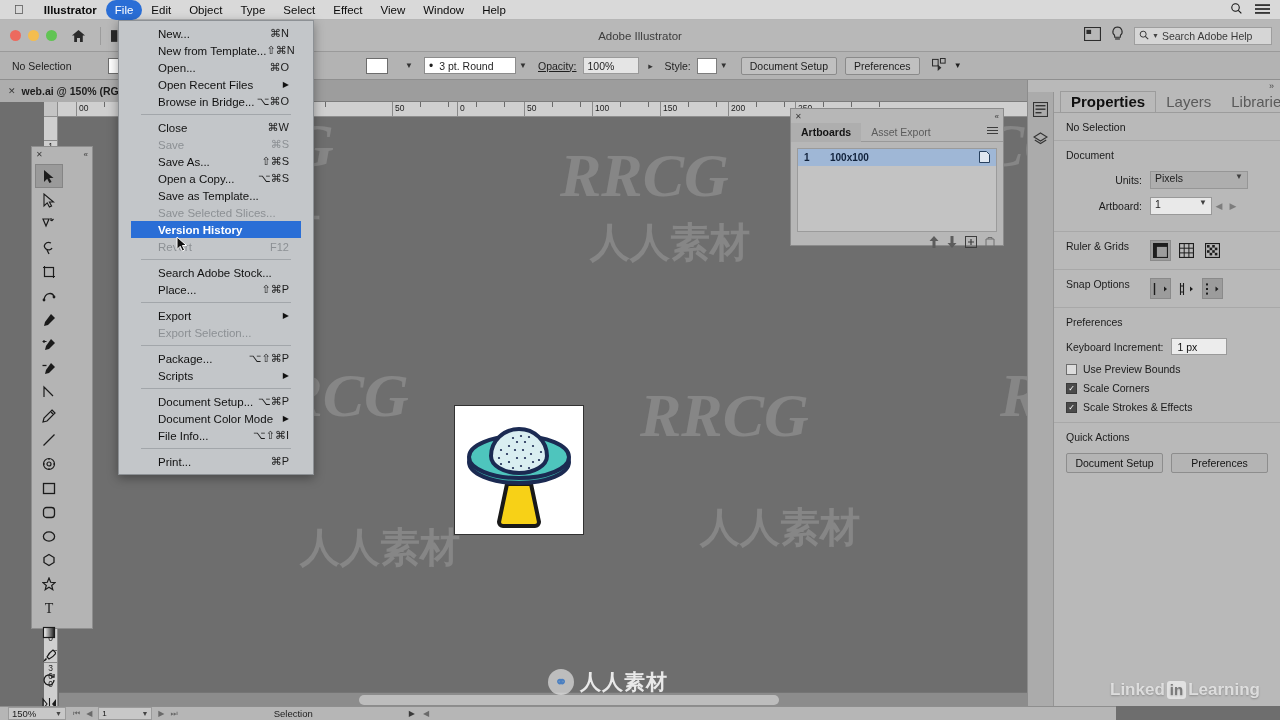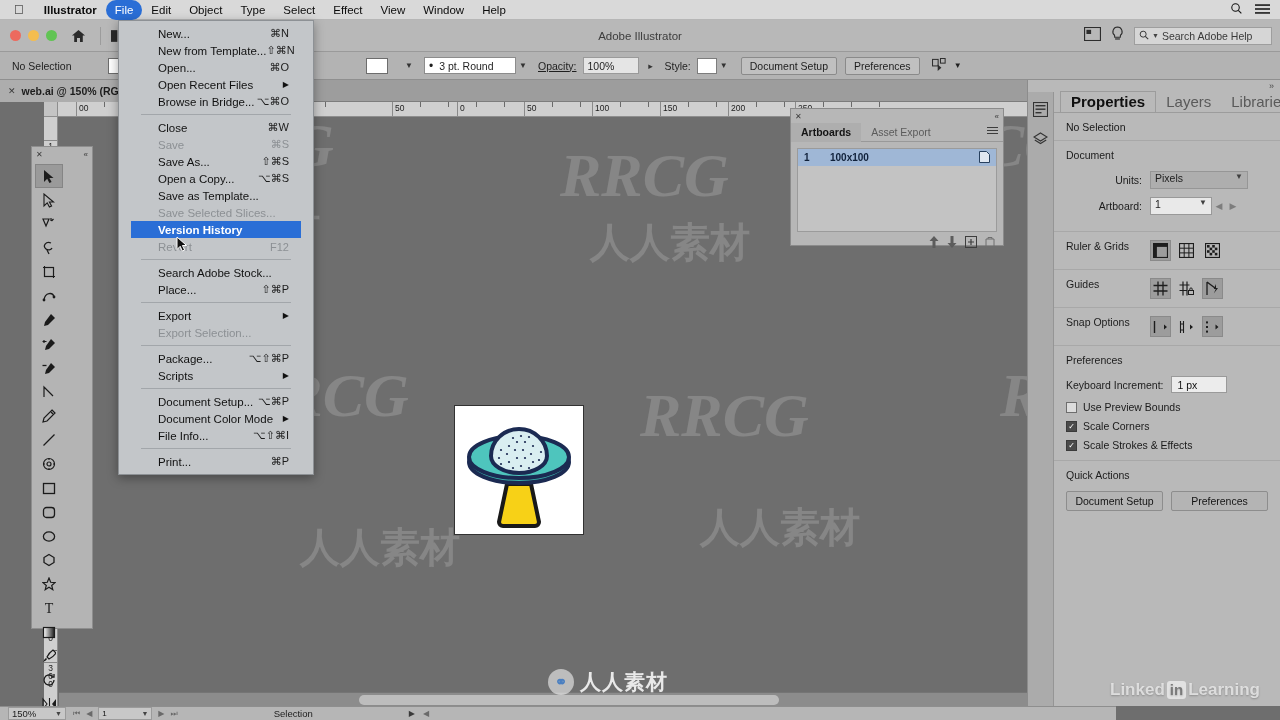--- a/index.html
+++ b/index.html
@@ -804,43 +804,20 @@
                   <rect x="2" y="7.2" width="2.6" height="2.6"></rect>
                   <rect x="7.2" y="7.2" width="2.6" height="2.6"></rect>
                   <rect x="4.6" y="9.8" width="2.6" height="2.6"></rect>
                   <rect x="9.8" y="9.8" width="2.6" height="2.6"></rect>
                 </g>
               </svg>
           </div>
         </div>
       </div>
 
-      <div class="p-sec">
-        <div class="icon-row">
-          <span class="lab">Guides</span>
-          <div class="ibox on">
-            <svg width="15" height="15" viewBox="0 0 15 15">
-                <path d="M5 0.5 v14 M10 0.5 v14 M0.5 4.5 h14 M0.5 10 h14" stroke="#1d1d1d" stroke-width="1.3"></path>
-              </svg>
-          </div>
-          <div class="ibox">
-            <svg width="15" height="15" viewBox="0 0 15 15">
-                <path d="M4 0.5 v14 M8 0.5 v14 M0.5 4 h10 M0.5 9.5 h7" stroke="#1d1d1d" stroke-width="1.2"></path>
-                <rect x="9.5" y="9.5" width="5" height="4" fill="none" stroke="#1d1d1d" stroke-width="1"></rect>
-                <path d="M10.8 9.5 v-1.4 a1.2 1.2 0 0 1 2.4 0 v1.4" fill="none" stroke="#1d1d1d" stroke-width="1"></path>
-              </svg>
-          </div>
-          <div class="ibox on">
-            <svg width="15" height="15" viewBox="0 0 15 15">
-                <path d="M2 1 v13 M2 1 l8 6" stroke="#1d1d1d" stroke-width="1.3" fill="none"></path>
-                <path d="M11 3 l-2.2 5 h2 l-2 4.5 l4.2 -5.5 h-2 z" fill="#1d1d1d"></path>
-              </svg>
-          </div>
-        </div>
-      </div>
 
       <div class="p-sec">
         <div class="icon-row">
           <span class="lab">Snap Options</span>
           <div class="ibox on">
             <svg width="15" height="14" viewBox="0 0 15 14">
                 <path d="M1.5 1 v12" stroke="#1d1d1d" stroke-width="1.4"></path>
                 <path d="M4 7 h7 v-2.6 l3 2.6 l-3 2.6 V7" fill="#1d1d1d"></path>
               </svg>
           </div>

